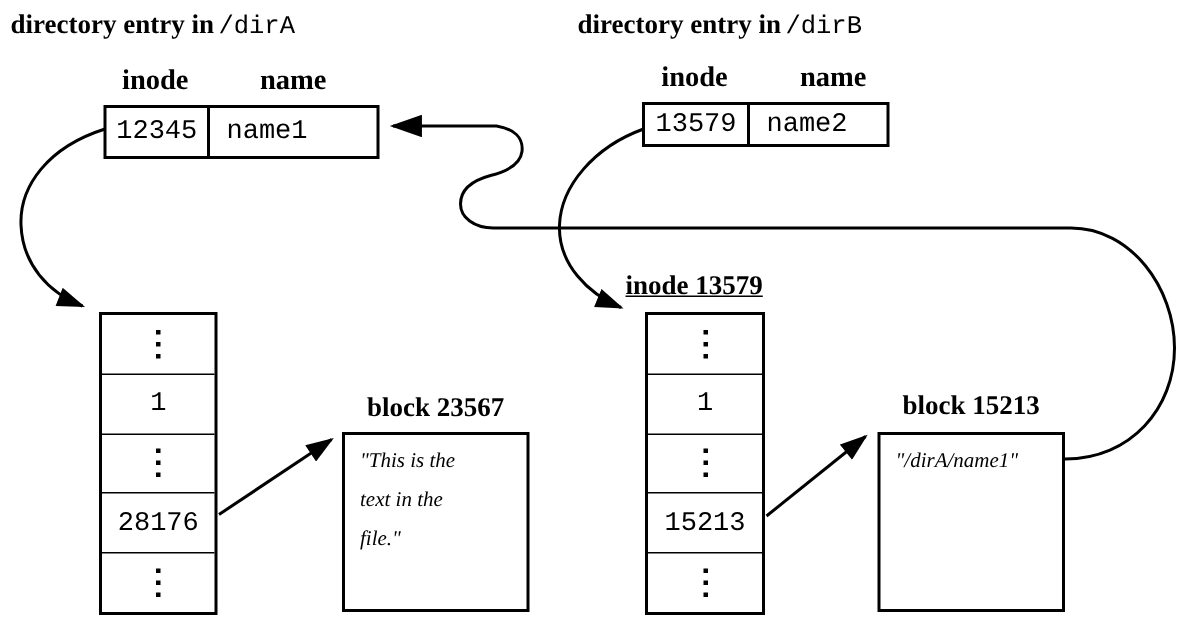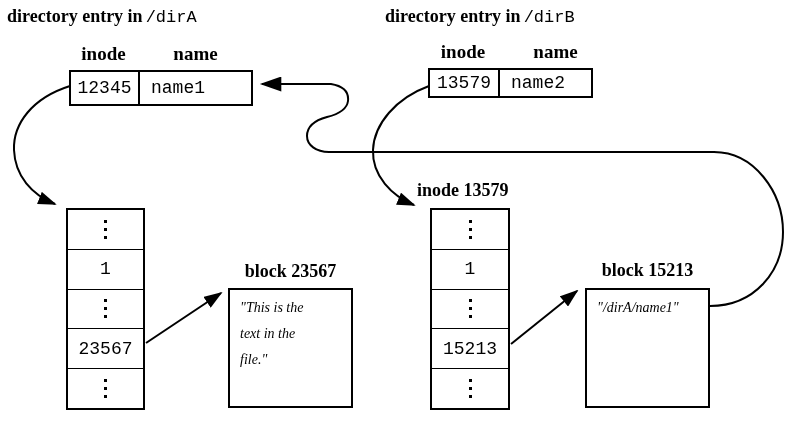--- a/index.html
+++ b/index.html
@@ -62,31 +62,31 @@
         </span>
       </div>
     <div class="irow">1</div>
     <div class="irow">
         <span class="vdots">
           <i></i>
           <i></i>
           <i></i>
         </span>
       </div>
-    <div class="irow">23567</div>
+    <div class="irow">28176</div>
     <div class="irow">
         <span class="vdots">
           <i></i>
           <i></i>
           <i></i>
         </span>
       </div>
   </div>
 
-  <div class="abs ilabel" style="left:417px;top:180px;">inode 13579</div>
+  <div class="abs ilabel" style="left:417px;top:180px;text-decoration:underline;">inode 13579</div>
   <div class="abs itable" style="left:430px;top:208px;width:80px;height:202px;">
     <div class="irow">
         <span class="vdots">
           <i></i>
           <i></i>
           <i></i>
         </span>
       </div>
     <div class="irow">1</div>
     <div class="irow">

